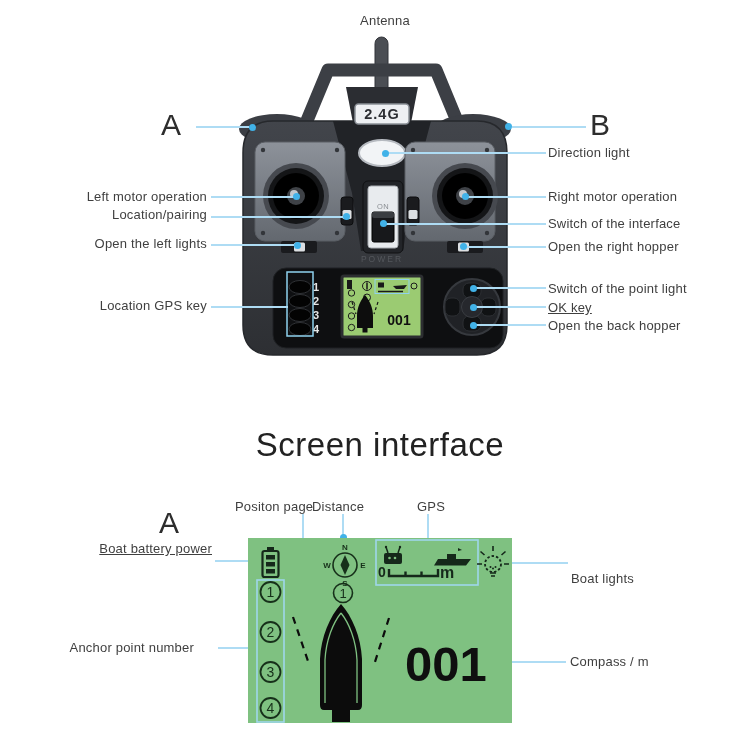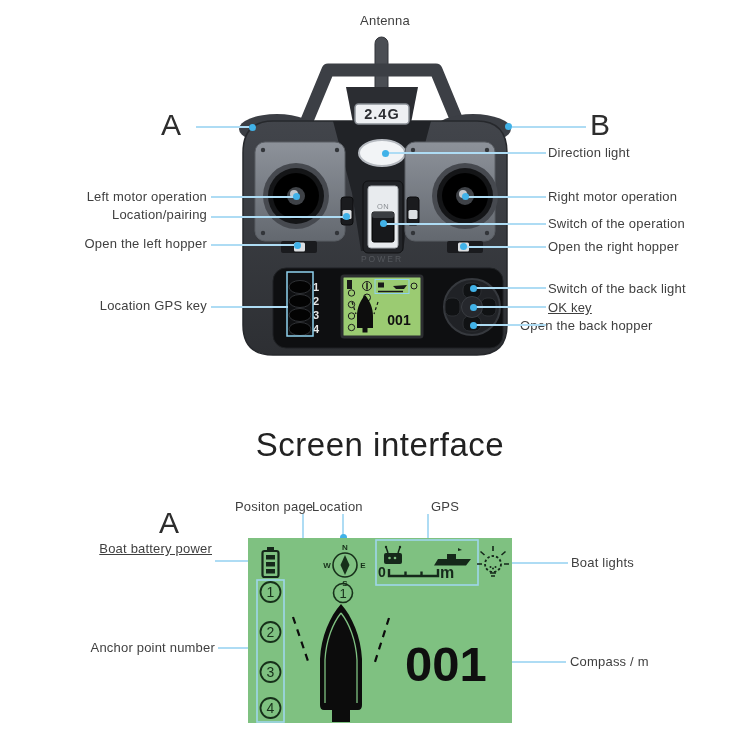--- a/index.html
+++ b/index.html
@@ -150,30 +150,30 @@
         <rect x="248" y="291" width="18" height="15" rx="6"></rect>
         <rect x="230" y="273" width="15" height="18" rx="6"></rect>
         <rect x="266" y="273" width="15" height="18" rx="6"></rect>
       </g>
       <circle cx="257" cy="282" r="10.5" fill="#26282d" stroke="#3a3d42"></circle>
     </g>
   </svg>
 
   <div class="lbl r" style="right:543px;top:190px;">Left motor operation</div>
   <div class="lbl r" style="right:543px;top:208px;">Location/pairing</div>
-  <div class="lbl r" style="right:543px;top:237px;">Open the left hopper</div>
+  <div class="lbl r" style="right:543px;top:237px;">Open the left lights</div>
   <div class="lbl r" style="right:543px;top:299px;">Location GPS key</div>
 
   <div class="lbl" style="left:548px;top:146px;">Direction light</div>
   <div class="lbl" style="left:548px;top:190px;">Right motor operation</div>
-  <div class="lbl" style="left:548px;top:217px;">Switch of the operation</div>
+  <div class="lbl" style="left:548px;top:217px;">Switch of the interface</div>
   <div class="lbl" style="left:548px;top:240px;">Open the right hopper</div>
-  <div class="lbl" style="left:548px;top:282px;">Switch of the back light</div>
+  <div class="lbl" style="left:548px;top:282px;">Switch of the point light</div>
   <div class="lbl" style="left:548px;top:301px;text-decoration:underline;">OK key</div>
-  <div class="lbl" style="left:520px;top:319px;">Open the back hopper</div>
+  <div class="lbl" style="left:548px;top:319px;">Open the back hopper</div>
 
   <div class="cline" style="left:196px;top:126px;width:53px;"></div>
   <div class="cline" style="left:211px;top:196px;width:84px;"></div>
   <div class="cline" style="left:211px;top:216px;width:135px;"></div>
   <div class="cline" style="left:211px;top:244px;width:85px;"></div>
   <div class="cline" style="left:211px;top:306px;width:77px;"></div>
   <div class="cline" style="left:512px;top:126px;width:74px;"></div>
   <div class="cline" style="left:388px;top:152px;width:158px;"></div>
   <div class="cline" style="left:468px;top:196px;width:78px;"></div>
   <div class="cline" style="left:386px;top:223px;width:160px;"></div>
@@ -193,26 +193,26 @@
   <div class="dot" style="left:460px;top:243px;"></div>
   <div class="dot" style="left:470px;top:285px;"></div>
   <div class="dot" style="left:470px;top:304px;"></div>
   <div class="dot" style="left:470px;top:322px;"></div>
 
   <div class="title">Screen interface</div>
 
   <div class="marker" style="left:159px;top:508px;">A</div>
 
   <div class="lbl" style="left:235px;top:500px;">Positon page</div>
-  <div class="lbl" style="left:312px;top:500px;">Location</div>
-  <div class="lbl" style="left:431px;top:500px;">GPS</div>
+  <div class="lbl" style="left:312px;top:500px;">Distance</div>
+  <div class="lbl" style="left:417px;top:500px;">GPS</div>
 
   <div class="lbl r" style="right:538px;top:542px;text-decoration:underline;">Boat battery power</div>
-  <div class="lbl r" style="right:535px;top:641px;">Anchor point number</div>
-  <div class="lbl" style="left:571px;top:556px;">Boat lights</div>
+  <div class="lbl r" style="right:556px;top:641px;">Anchor point number</div>
+  <div class="lbl" style="left:571px;top:572px;">Boat lights</div>
   <div class="lbl" style="left:570px;top:655px;">Compass / m</div>
 
   <div class="vline" style="left:302px;top:514px;height:74px;"></div>
   <div class="cline" style="left:302px;top:587px;width:24px;"></div>
   <div class="vline" style="left:342px;top:514px;height:22px;"></div>
   <div class="vline" style="left:427px;top:514px;height:27px;"></div>
   <div class="cline" style="left:215px;top:560px;width:40px;"></div>
   <div class="cline" style="left:218px;top:647px;width:40px;"></div>
   <div class="cline" style="left:511px;top:562px;width:57px;"></div>
   <div class="cline" style="left:490px;top:661px;width:76px;"></div>

